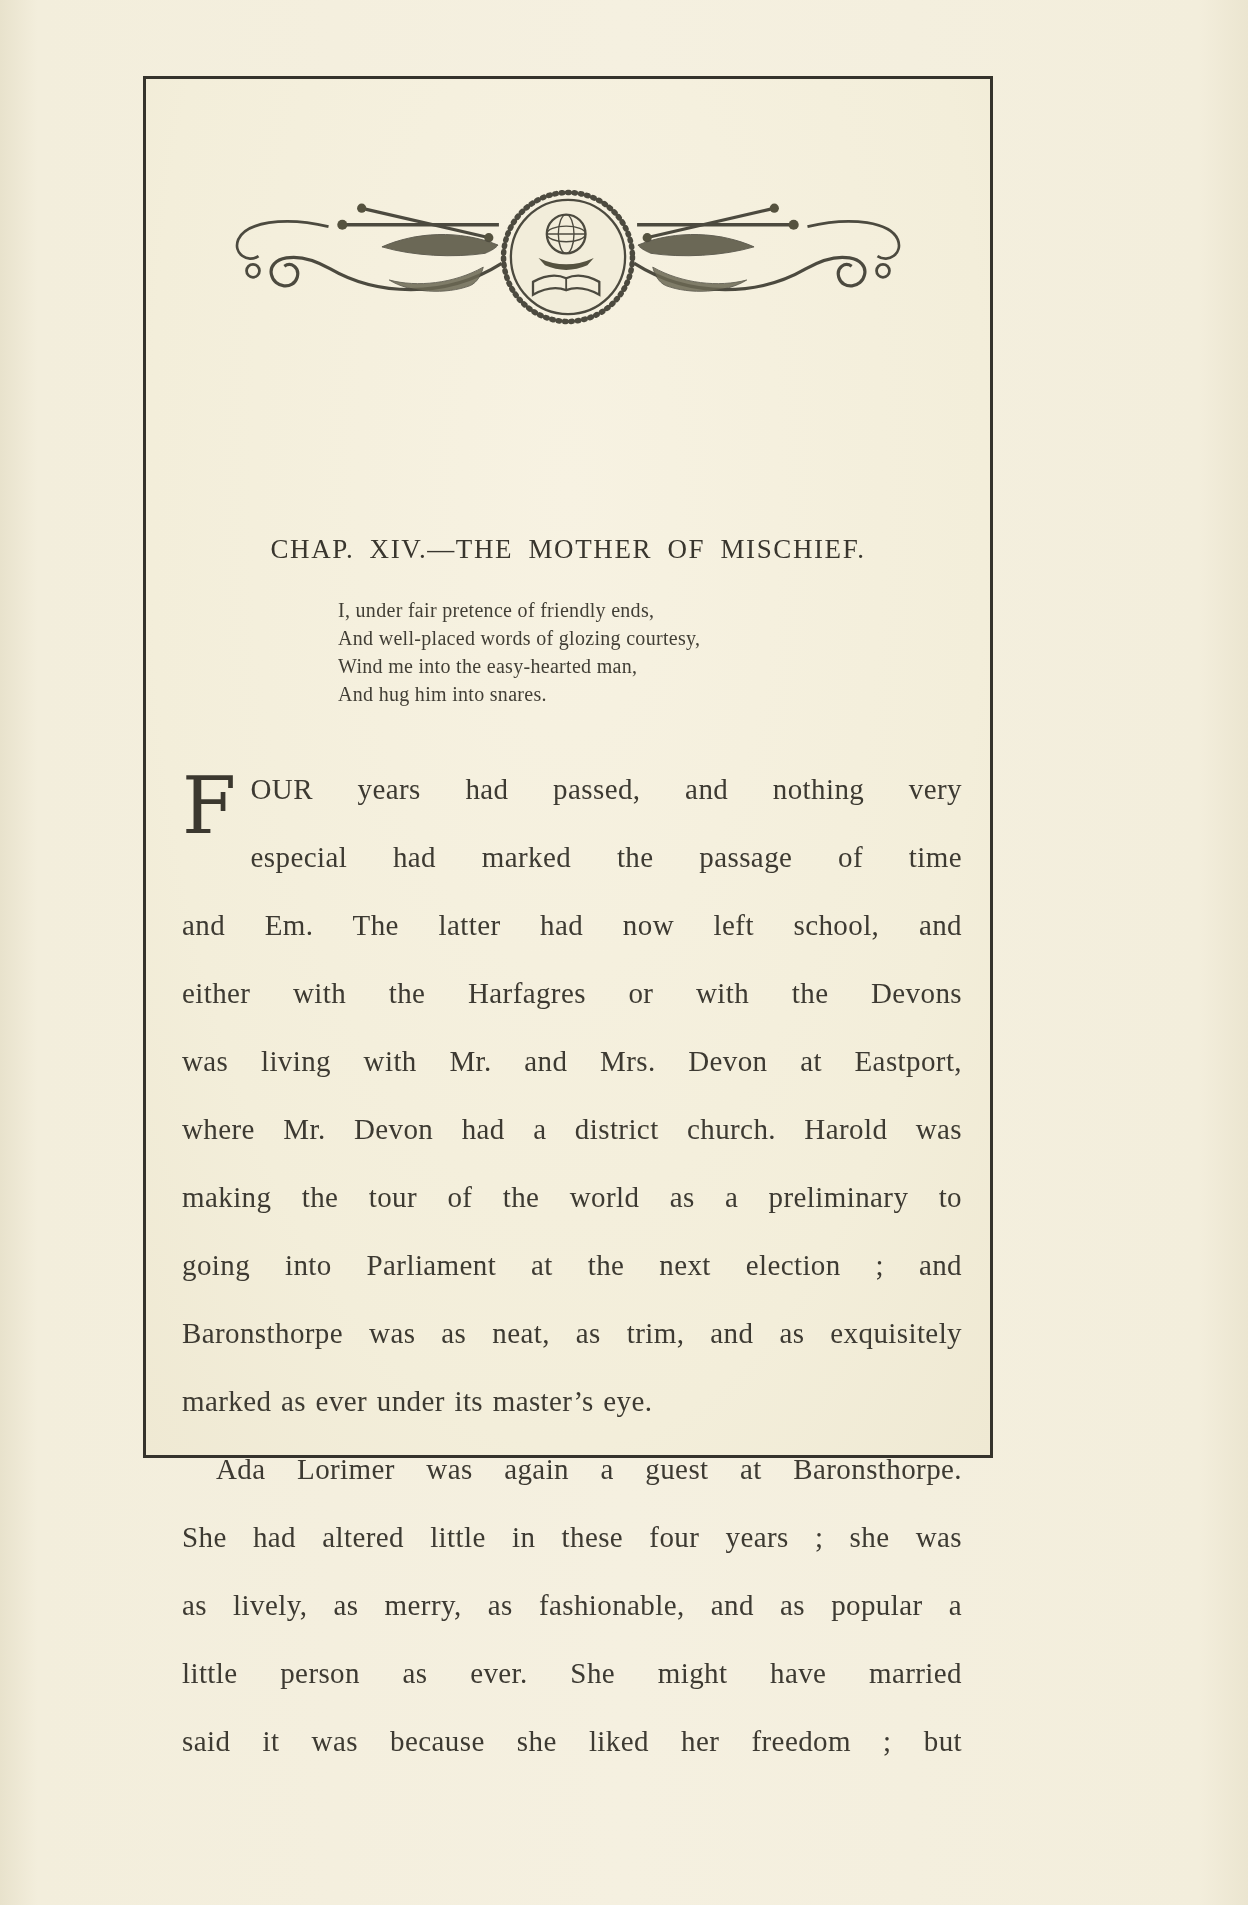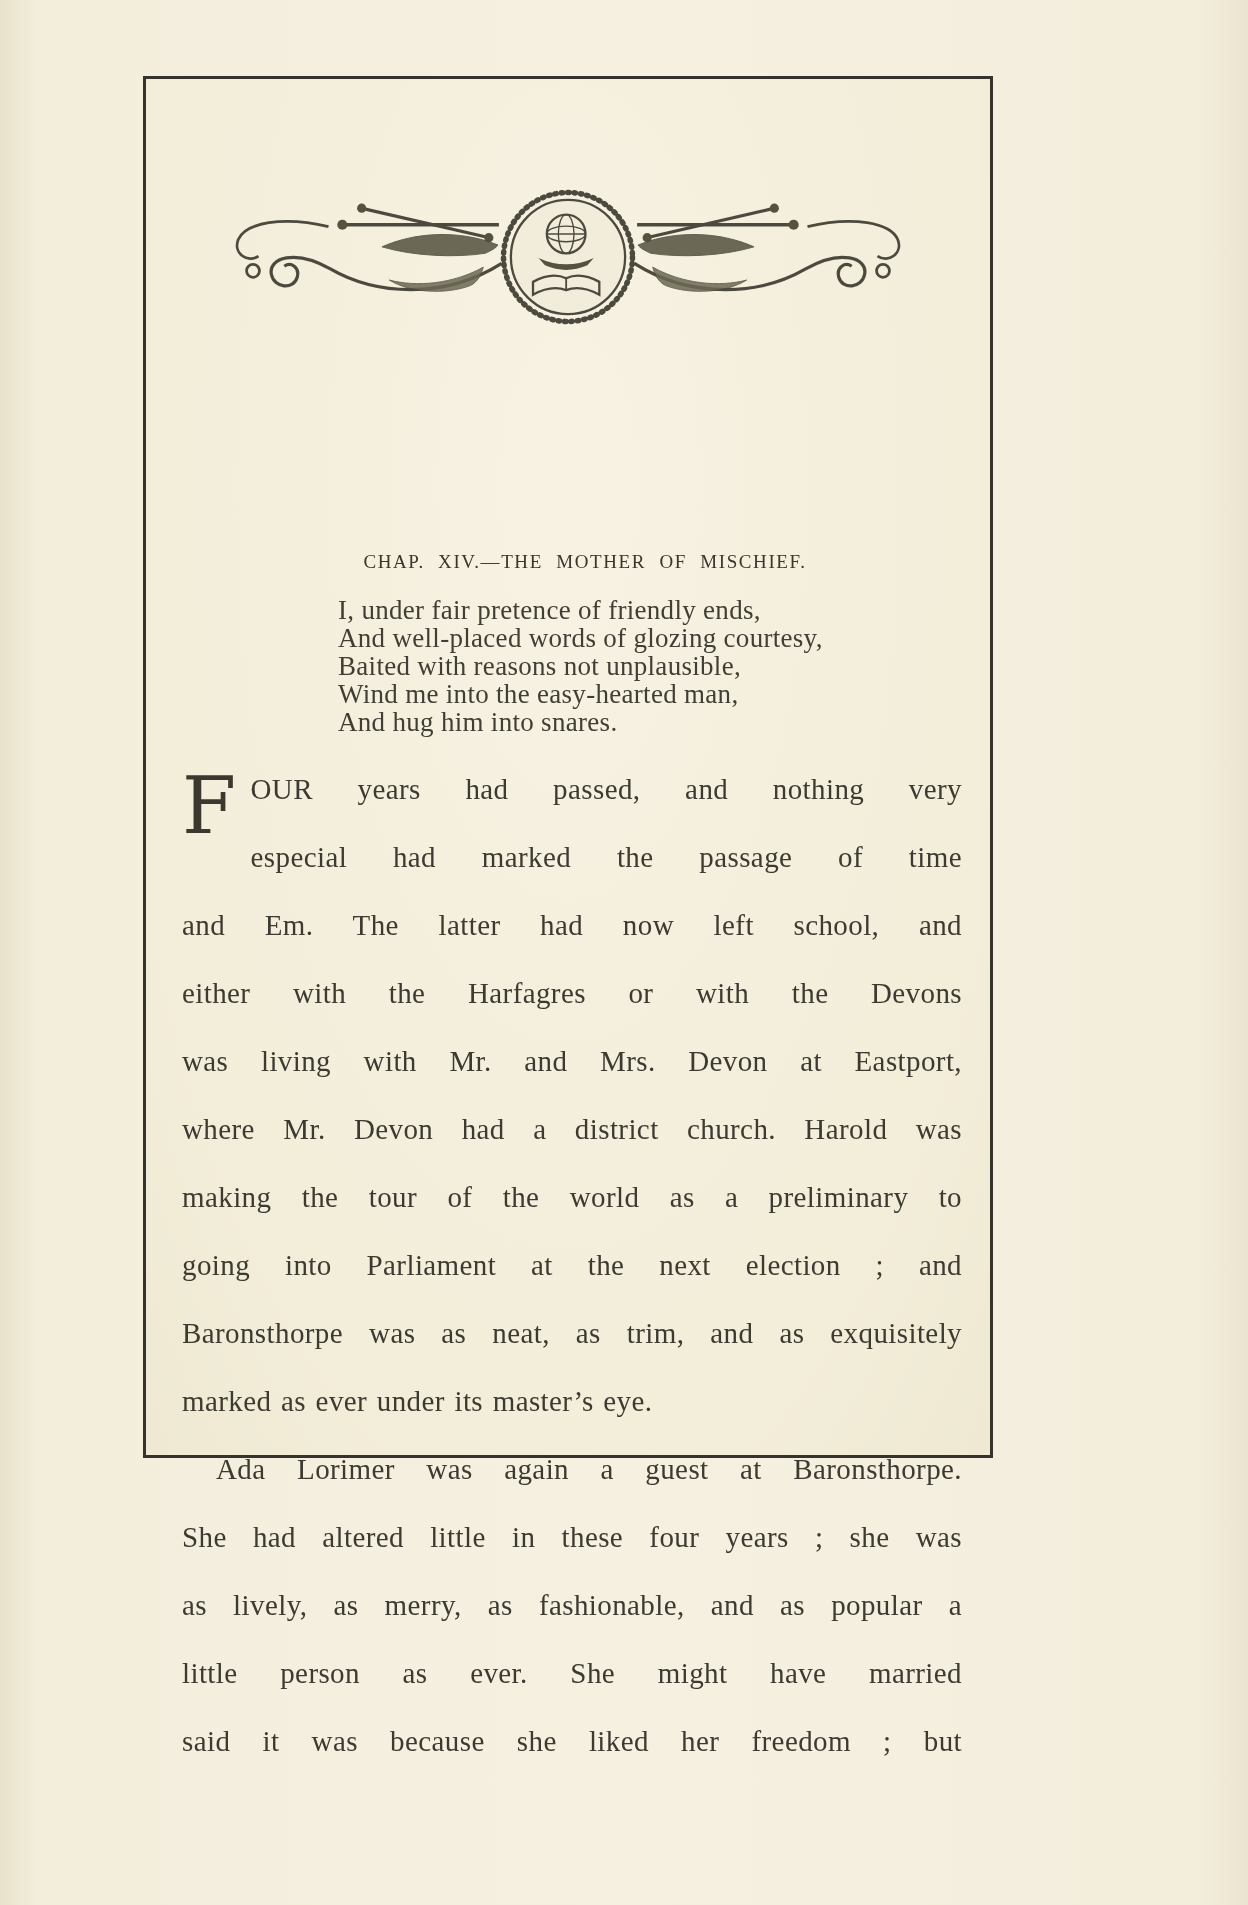--- a/index.html
+++ b/index.html
@@ -37,33 +37,33 @@
     left: 50%;
     transform: translateX(-50%);
     width: 700px;
     height: 160px;
   }
   .chapter-heading {
     position: absolute;
     top: 455px;
     left: 0;
     width: 100%;
-    margin: 17px;
+    margin: 0;
     text-align: center;
-    font-size: 19px;
+    font-size: 27px;
     font-weight: normal;
     letter-spacing: 1.6px;
     word-spacing: 7px;
     color: #39362e;
   }
   .epigraph {
     position: absolute;
     top: 517px;
     left: 192px;
-    font-size: 27px;
+    font-size: 20px;
     line-height: 28px;
     letter-spacing: 0.3px;
     color: #413e35;
   }
   .body-text {
     position: absolute;
     top: 664px;
     left: 36px;
     width: 780px;
     font-size: 29px;
@@ -146,21 +146,20 @@
           </g>
         </g>
       </svg>
     </div>
 
     <h1 class="chapter-heading">CHAP. XIV.—THE MOTHER OF MISCHIEF.</h1>
 
     <div class="epigraph">
       <div>I, under fair pretence of friendly ends,</div>
       <div>And well-placed words of glozing courtesy,</div>
-      <div>Baited with reasons not unplausible,</div>
       <div>Wind me into the easy-hearted man,</div>
       <div>And hug him into snares.</div>
     </div>
 
     <div class="body-text">
       <div class="paragraph">
         <span class="dropcap">F</span>
         <div class="tline">OUR years had passed, and nothing very</div>
         <div class="tline">especial had marked the passage of time</div>
         <div class="tline">and Em.  The latter had now left school, and</div>

